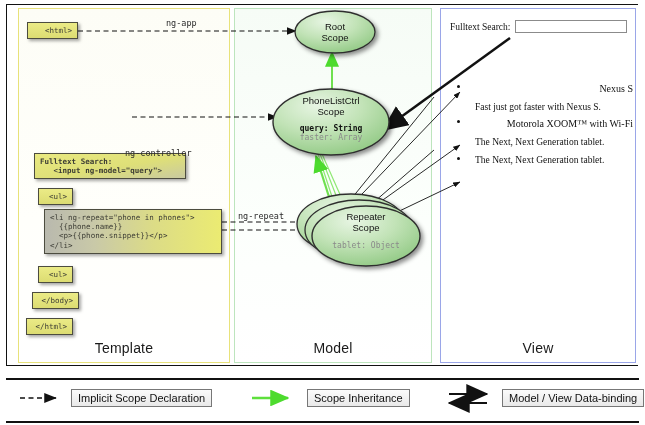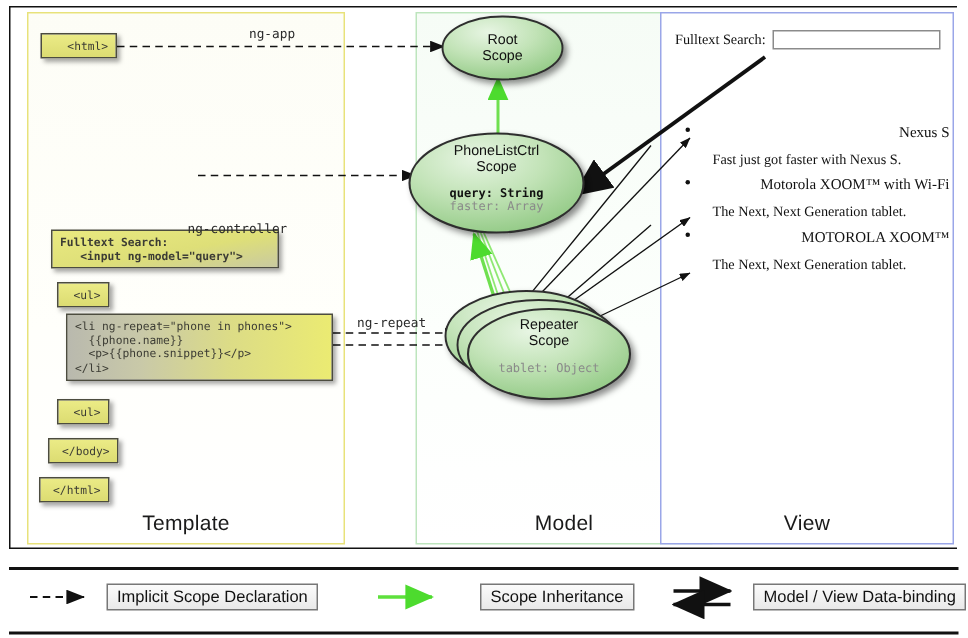--- a/index.html
+++ b/index.html
@@ -37,21 +37,20 @@
   }
   .panel-template{
     left:18px; top:8px; width:212px; height:355px;
     border:1px solid #e8e27a;
     background:linear-gradient(180deg,#fdfdf6 0%,#fffffb 60%,#ffffff 100%);
   }
   .panel-model{
     left:234px; top:8px; width:198px; height:355px;
     border:1px solid #bde5bd;
     background:linear-gradient(180deg,#f6fcf6 0%,#fcfffc 60%,#ffffff 100%);
-    margin-left:43px;
   }
   .panel-view{
     left:440px; top:8px; width:196px; height:355px;
     border:1px solid #9aa6e8;
     background:#ffffff;
   }
   .panel-title{
     position:absolute;
     bottom:6px; left:0; right:0;
     text-align:center;
@@ -356,34 +355,33 @@
       <div class="phone-name">Nexus S</div>
       <div class="phone-snippet">Fast just got faster with Nexus S.</div>
     </div>
     <div class="phone-item">
       <span class="phone-bullet"></span>
       <div class="phone-name">Motorola XOOM™  with Wi-Fi</div>
       <div class="phone-snippet">The Next, Next Generation tablet.</div>
     </div>
     <div class="phone-item">
       <span class="phone-bullet"></span>
-      <div class="phone-name">MOTOROLA XOOM™</div>
       <div class="phone-snippet">The Next, Next Generation tablet.</div>
     </div>
   </div>
 
   <div class="legend-rule"></div>
   <div class="legend-rule2"></div>
 
   <div class="legend-item" style="left:20px;">
     <span style="display:inline-block;width:44px;"></span>
     <span class="legend-box">Implicit Scope Declaration</span>
   </div>
 
-  <div class="legend-item" style="left:269px;">
+  <div class="legend-item" style="left:256px;">
     <span style="display:inline-block;width:44px;"></span>
     <span class="legend-box">Scope Inheritance</span>
   </div>
 
   <div class="legend-item" style="left:449px;">
     <span style="display:inline-block;width:46px;"></span>
     <span class="legend-box">Model / View Data-binding</span>
   </div>
 
 </div>

